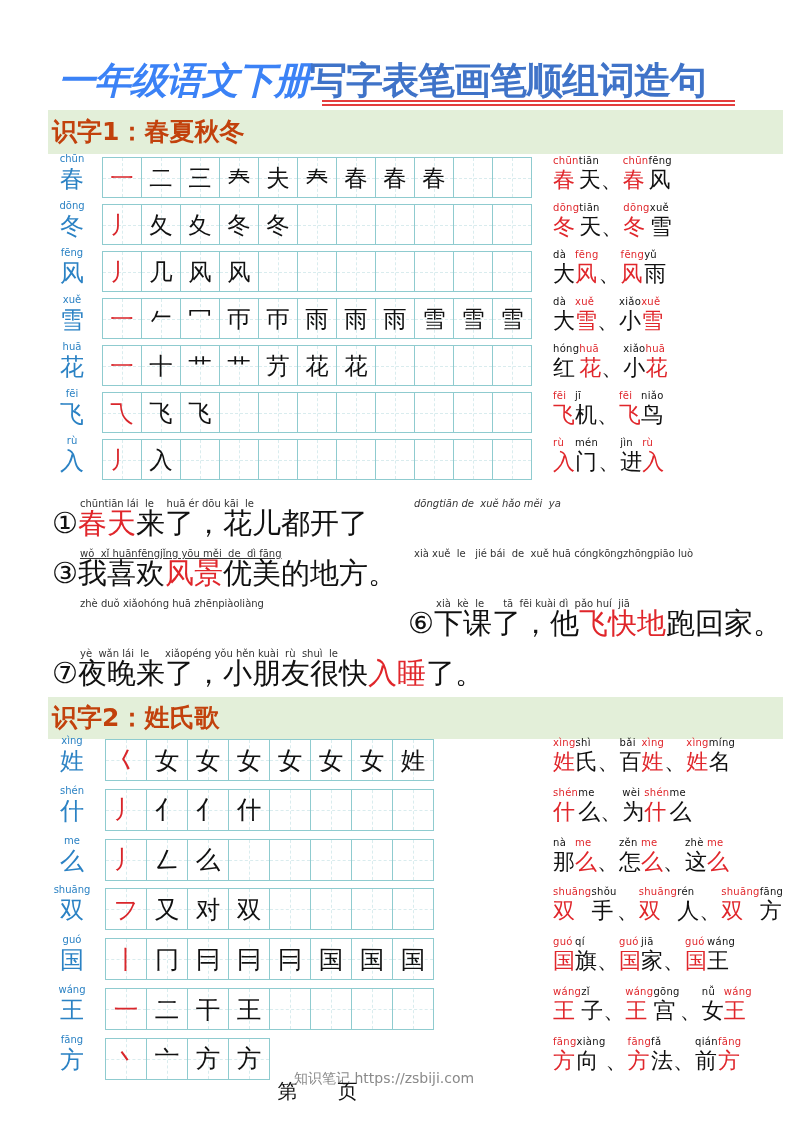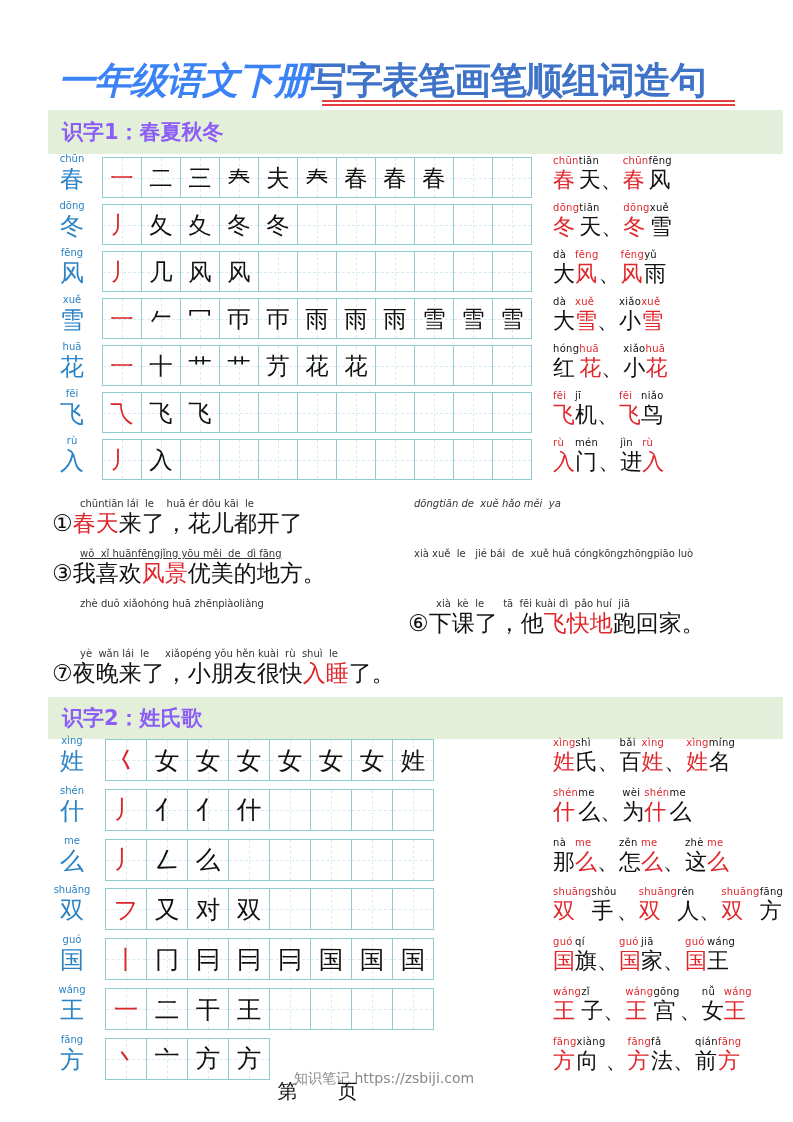--- a/index.html
+++ b/index.html
@@ -3,40 +3,40 @@
 <meta charset="utf-8">
 <style>
   html,body{margin:0;padding:0;background:#fff;}
   body{width:793px;height:1122px;position:relative;overflow:hidden;font-family:"DejaVu Sans","Liberation Sans",sans-serif;color:#111;}
   .abs{position:absolute;}
   .title{left:58px;top:58px;font-size:37px;font-weight:bold;letter-spacing:-1px;white-space:nowrap;line-height:46px;}
   .title .t1{color:#3b82f6;font-style:italic;}
   .title .t2{color:#3f73c8;font-weight:bold;}
   .uline{left:322px;width:413px;height:2px;background:#e43d3d;}
   .section-band{left:48px;width:735px;height:44px;background:#e3efd9;}
-  .section-title{font-size:21px;font-weight:bold;line-height:44px;padding-left:14px;color:#8b5cf6;}
+  .section-title{font-size:25px;font-weight:bold;line-height:44px;padding-left:4px;color:#c2410c;}
   .char-label{width:48px;text-align:center;color:#2b82c4;}
   .char-label .py{font-size:10px;line-height:12px;display:block;}
   .char-label .hz{font-size:24px;line-height:28px;display:block;}
   .grid{display:flex;border-top:1.5px solid #8fcbcf;border-bottom:1.5px solid #8fcbcf;border-left:1.5px solid #8fcbcf;}
   .cell{position:relative;border-right:1.5px solid #8fcbcf;box-sizing:border-box;display:flex;align-items:center;justify-content:center;font-family:"DejaVu Serif","Liberation Serif",serif;color:#111;}
   .cell::before{content:"";position:absolute;left:50%;top:0;bottom:0;border-left:1px dashed #d9ecee;}
   .cell::after{content:"";position:absolute;top:50%;left:0;right:0;border-top:1px dashed #d9ecee;}
   .cell span{position:relative;z-index:1;}
   .cell .red{color:#d9262b;}
   .words{display:flex;gap:0;align-items:flex-end;white-space:nowrap;}
   .word{display:inline-flex;flex-direction:column;}
   .word .py{font-size:10px;line-height:12px;height:12px;white-space:pre;letter-spacing:0.3px;}
   .word .hz{font-size:22px;line-height:26px;}
   .r{color:#e0262b;}
   .k{color:#111;}
   .sep{font-size:22px;line-height:26px;color:#111;align-self:flex-end;}
   .sent{white-space:nowrap;}
   .sent .py{font-size:10px;line-height:12px;height:12px;white-space:pre;padding-left:28px;}
-  .sent .hz{font-size:23px;line-height:26px;}
+  .sent .hz{font-size:29px;line-height:26px;}
   .footer{left:0;width:635px;top:1078px;text-align:center;font-size:20px;}
   .wm{left:294px;top:1070px;font-size:14px;color:#8a8a8a;}
 </style>
 </head>
 <body>
 
 <div class="abs title">
   <span class="t1">一年级语文下册</span><span class="t2">写字表笔画笔顺组词造句</span>
 </div>
 <div class="abs uline" style="top:100px;"></div>

